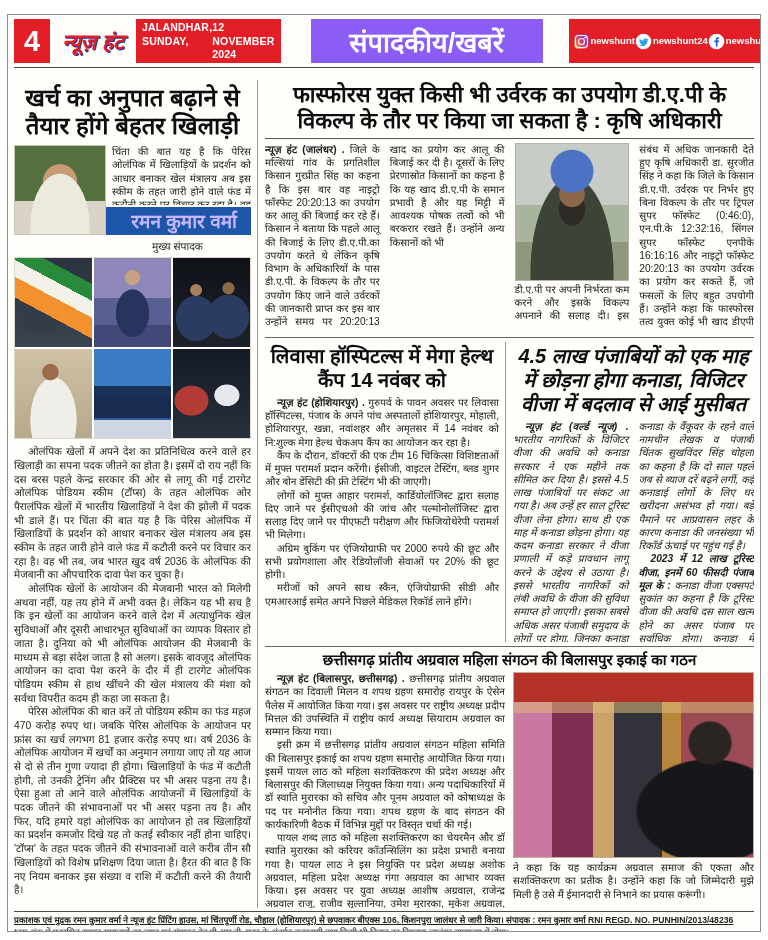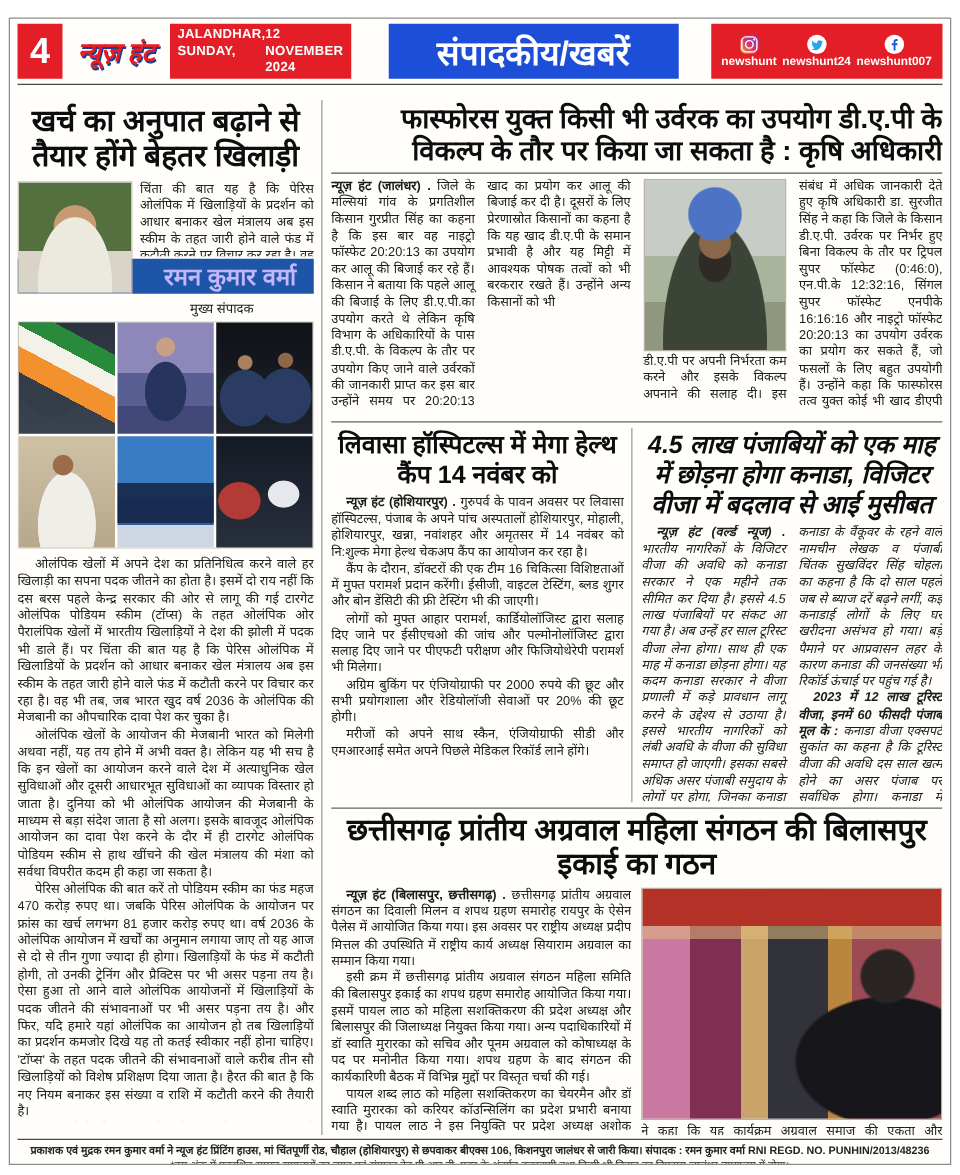--- a/index.html
+++ b/index.html
@@ -26,29 +26,29 @@
     text-shadow:1px 1px 0 #1b3f97;
     white-space:nowrap;
   }
   .datebox {
     flex:0 0 122px; background:#e31e26; color:#fff; display:flex; flex-direction:row;
     justify-content:center; padding:2px 6px; font-size:10.5px; font-weight:bold;
     line-height:1.3; letter-spacing:.2px;
   }
   .mast-gap { flex:0 0 30px; }
   .sectionbox {
-    flex:0 0 232px; background:#1d4ed8; color:#fff; display:flex; align-items:center;
+    flex:0 0 232px; background:#8b5cf6; color:#fff; display:flex; align-items:center;
     justify-content:center; font-size:27px; font-weight:bold;
   }
   .mast-gap2 { flex:0 0 26px; }
   .socialbox {
     flex:1; background:#e31e26; display:flex; align-items:center; justify-content:space-evenly;
     padding:2px 4px;
   }
-  .social { display:flex; flex-direction:column; align-items:center; gap:1px; cursor:pointer; }
+  .social { display:flex; flex-direction:row; align-items:center; gap:1px; cursor:pointer; }
   .social svg { width:17px; height:17px; display:block; }
   .social .handle { color:#fff; font-size:9.5px; font-weight:bold; line-height:1; }
   .mast-rule { border-top:1px solid #4a4a4a; margin:4px 0 3px; }
   
   .content { display:flex; height:828px;margin-top:12px; }
   .leftcol { flex:0 0 243px; padding-right:6px; overflow:hidden; }
   .vrule { flex:0 0 1px; background:#9a9a9a; }
   .rightcol { flex:1; padding-left:7px; overflow:hidden; }
   
   .ed-head {
@@ -100,21 +100,21 @@
   .c5 { background:
         linear-gradient(180deg, rgba(0,0,0,0) 0 42%, rgba(20,34,66,.85) 42% 78%, rgba(0,0,0,0) 78%),
         linear-gradient(180deg,#3a7cc4 0 55%, #2d5c9e 55% 80%, #cdd6e2 80%); }
   .c6 { background:
         radial-gradient(ellipse at 24% 58%, #b23b36 0 20%, rgba(0,0,0,0) 21%),
         radial-gradient(ellipse at 70% 52%, #e7e7ee 0 16%, rgba(0,0,0,0) 17%),
         linear-gradient(#141a24,#28303c); }
   .ed-body { font-size:10.3px; line-height:1.33; text-align:justify; color:#1f1f1f; overflow:hidden; height:452px; }
   .ed-body p { margin:0; text-indent:14px; }
   
-  .agri-head { margin:2px 0 3px; font-size:22px; line-height:1.2; font-weight:bold; text-align:right; color:#0d0d0d; }
+  .agri-head { margin:2px 0 3px; font-size:22px; line-height:1.2; font-weight:bold; text-align:center; color:#0d0d0d; }
   .thin-rule { border-top:1px solid #555; margin:2px 0 4px; }
   .agri-body {
     column-count:4; column-gap:10px; height:190px; overflow:hidden;
     font-size:10.2px; line-height:1.3; text-align:justify;
   }
   .agri-body p { margin:0; }
   .farmer-photo {
     width:100%; height:138px; margin:2px 0; break-inside:avoid; border:1px solid #b9b4a8;
     background:
       radial-gradient(circle at 50% 20%, #4d74c4 0 17%, rgba(0,0,0,0) 18%),
@@ -127,39 +127,39 @@
   
   .midrow { display:flex; height:300px; overflow:hidden; }
   .livasa { flex:0 0 240px; padding-right:6px; overflow:hidden; }
   .canada { flex:1; padding-left:7px; overflow:hidden;font-style:italic; }
   .mid-head { margin:2px 0 4px; font-size:20px; line-height:1.2; font-weight:bold; text-align:center; color:#0d0d0d; }
   .mid-body { font-size:10.2px; line-height:1.3; text-align:justify; }
   .mid-body p { margin:0; text-indent:12px; }
   .canada-body { column-count:2; column-gap:10px; height:246px; overflow:hidden; font-size:10.2px; line-height:1.3; text-align:justify; }
   .canada-body p { margin:0; text-indent:12px; }
   
-  .bila-head { margin:3px 0 4px; font-size:24px; line-height:1.15; font-weight:bold; text-align:center; color:#0d0d0d; }
+  .bila-head { margin:3px 0 4px; font-size:15px; line-height:1.15; font-weight:bold; text-align:center; color:#0d0d0d; }
   .bila-row { display:flex; gap:8px; height:238px; overflow:hidden; }
   .bila-text { flex:0 0 240px; font-size:10.2px; line-height:1.3; text-align:justify; overflow:hidden; }
   .bila-text p { margin:0; text-indent:12px; }
   .bila-right { flex:1; display:flex; flex-direction:column; }
   .event-photo {
     width:100%; height:186px; border:1px solid #bdae9b;
     background:
       linear-gradient(180deg, #b33127 0 16%, rgba(0,0,0,0) 16%),
       linear-gradient(180deg, rgba(0,0,0,0) 0 16%, rgba(224,186,120,.55) 16% 22%, rgba(0,0,0,0) 22%),
       radial-gradient(circle at 82% 38%, #2a2522 0 9%, rgba(0,0,0,0) 10%),
       radial-gradient(ellipse at 82% 75%, #17161a 0 26%, rgba(0,0,0,0) 27%),
       radial-gradient(ellipse at 86% 66%, #e8862c 0 7%, rgba(0,0,0,0) 8%),
       linear-gradient(90deg,#c978a2 0 16%, #7e2f52 16% 33%, #caa36b 33% 42%, #32323a 42% 62%, #b8873d 62% 70%, #9c4a54 70%);
   }
   .bila-caption { font-size:10.2px; line-height:1.3; text-align:justify; margin-top:3px; }
   
   .footer-rule { border-top:1px solid #4a4a4a; margin-top:3px; }
-  .footer { font-size:8.6px; line-height:1.4; text-align:center; color:#222; padding-top:2px; }
+  .footer { font-size:8.6px; line-height:1.4; color:#222; padding-top:2px;text-decoration:underline; }
   .footer .f1 { font-weight:bold; }
   b.dl { font-weight:bold; }
 </style>
 </head>
 <body>
 
 <div class="page">
 
   <header class="masthead">
     <div class="pgnum">4</div>

